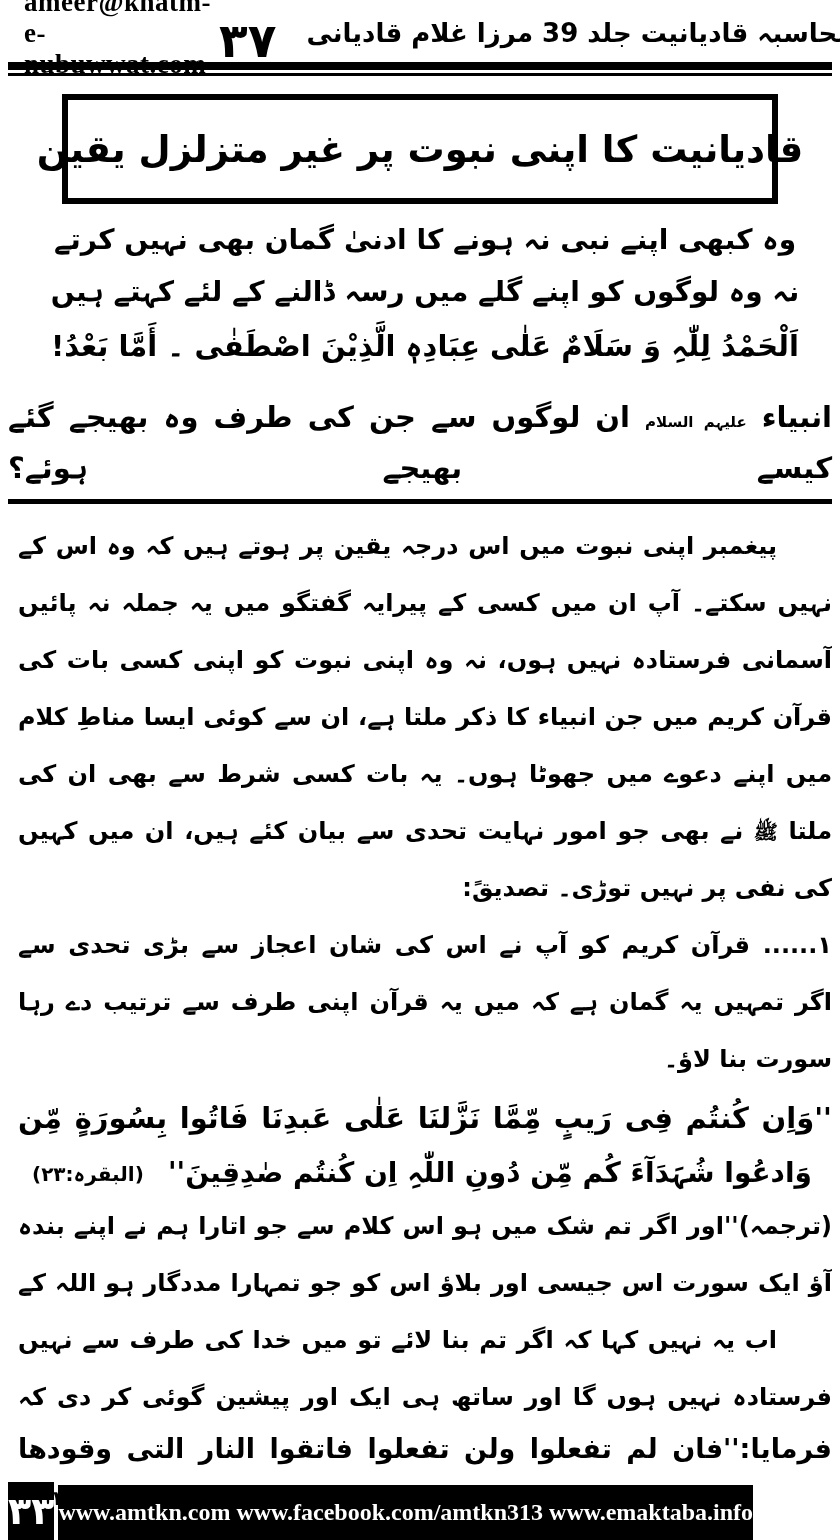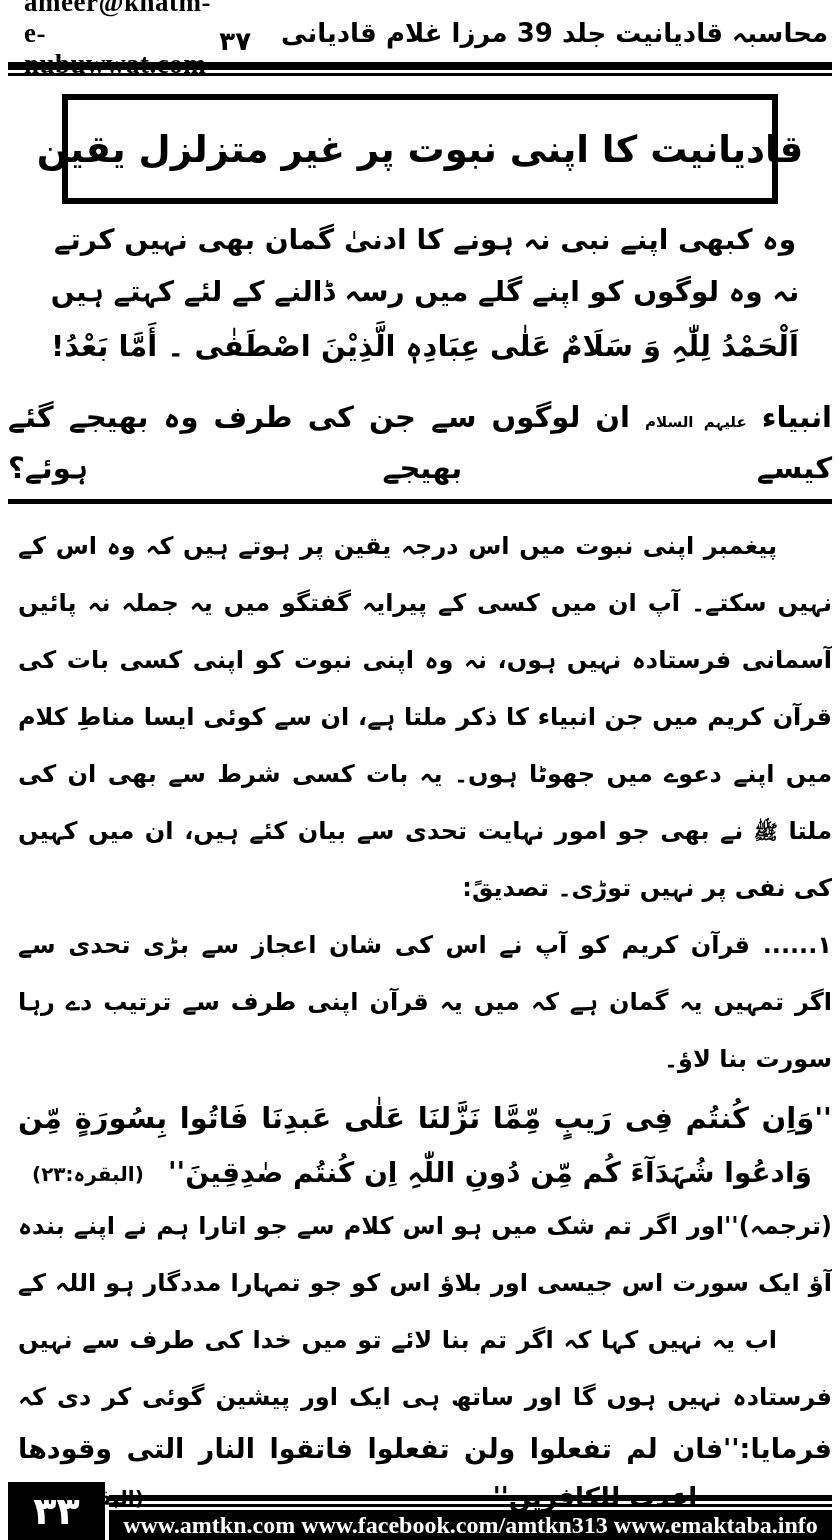--- a/index.html
+++ b/index.html
@@ -7,21 +7,21 @@
     width:840px;height:1540px;position:relative;overflow:hidden;
     background:#ffffff;color:#000;
   }
   .urdu{font-family:"DejaVu Sans",sans-serif;font-weight:bold;direction:rtl;}
   .latin{font-family:"Liberation Serif",serif;font-weight:bold;}
   .content{padding:0 8px 0 18px;}
 
   
   .header{display:flex;align-items:center;justify-content:flex-start;padding:10px 12px 0 24px;height:46px;}
   .header .email{font-size:27px;letter-spacing:.5px;}
-  .header .pnum{font-size:26px;line-height:1;margin-left:8px;margin-right:30px;margin-top:15px;}
+  .header .pnum{font-size:47px;line-height:1;margin-left:8px;margin-right:30px;margin-top:15px;}
   .header .booktitle{font-size:26px;white-space:nowrap;}
   .rule{margin:6px 8px 0 8px;}
   .rule .bar{height:8px;background:#000;}
   .rule .thin{height:3px;background:#000;margin-top:3px;}
 
   
   .titlebox{width:704px;margin:18px auto 0 auto;border:6px solid #000;height:98px;
             display:flex;align-items:center;justify-content:center;}
   .titlebox .t{font-size:37px;white-space:nowrap;}
 
@@ -45,24 +45,24 @@
   
   .qline{font-size:29px;line-height:60px;height:60px;overflow:hidden;}
   .verse-row{position:relative;height:50px;line-height:50px;font-size:28px;}
   .verse-row .vtxt{text-align:center;}
   .vr1 .vtxt{padding-left:130px;}
   .vr2 .vtxt{padding-left:340px;font-size:26px;}
   .ref{position:absolute;left:14px;top:4px;font-size:20px;line-height:44px;}
   .q2line{font-size:27px;line-height:46px;height:46px;overflow:hidden;text-align:justify;text-align-last:justify;}
 
   
-  .footer{position:absolute;left:0;bottom:0;width:840px;height:58px;display:flex;}
+  .footer{position:absolute;left:0;bottom:0;width:752px;height:58px;display:flex;}
   .footer .numbox{width:97px;background:#000;color:#fff;display:flex;align-items:center;justify-content:center;
                   font-size:38px;margin-left:8px;}
-  .footer .bands{flex:1;display:flex;flex-direction:column;margin:0 8px 0 4px;}
+  .footer .bands{flex:1;display:flex;flex-direction:row;margin:0 8px 0 4px;}
   .footer .s1{height:6px;background:#000;margin-top:13px;}
   .footer .s2{height:3px;background:#000;margin-top:3px;}
   .footer .urlband{flex:1;background:#000;color:#fff;margin-top:3px;
                    display:flex;align-items:center;justify-content:center;}
   .footer .urlband span{font-size:24px;white-space:nowrap;}
 </style>
 </head>
 <body>
 
 <div class="header">

